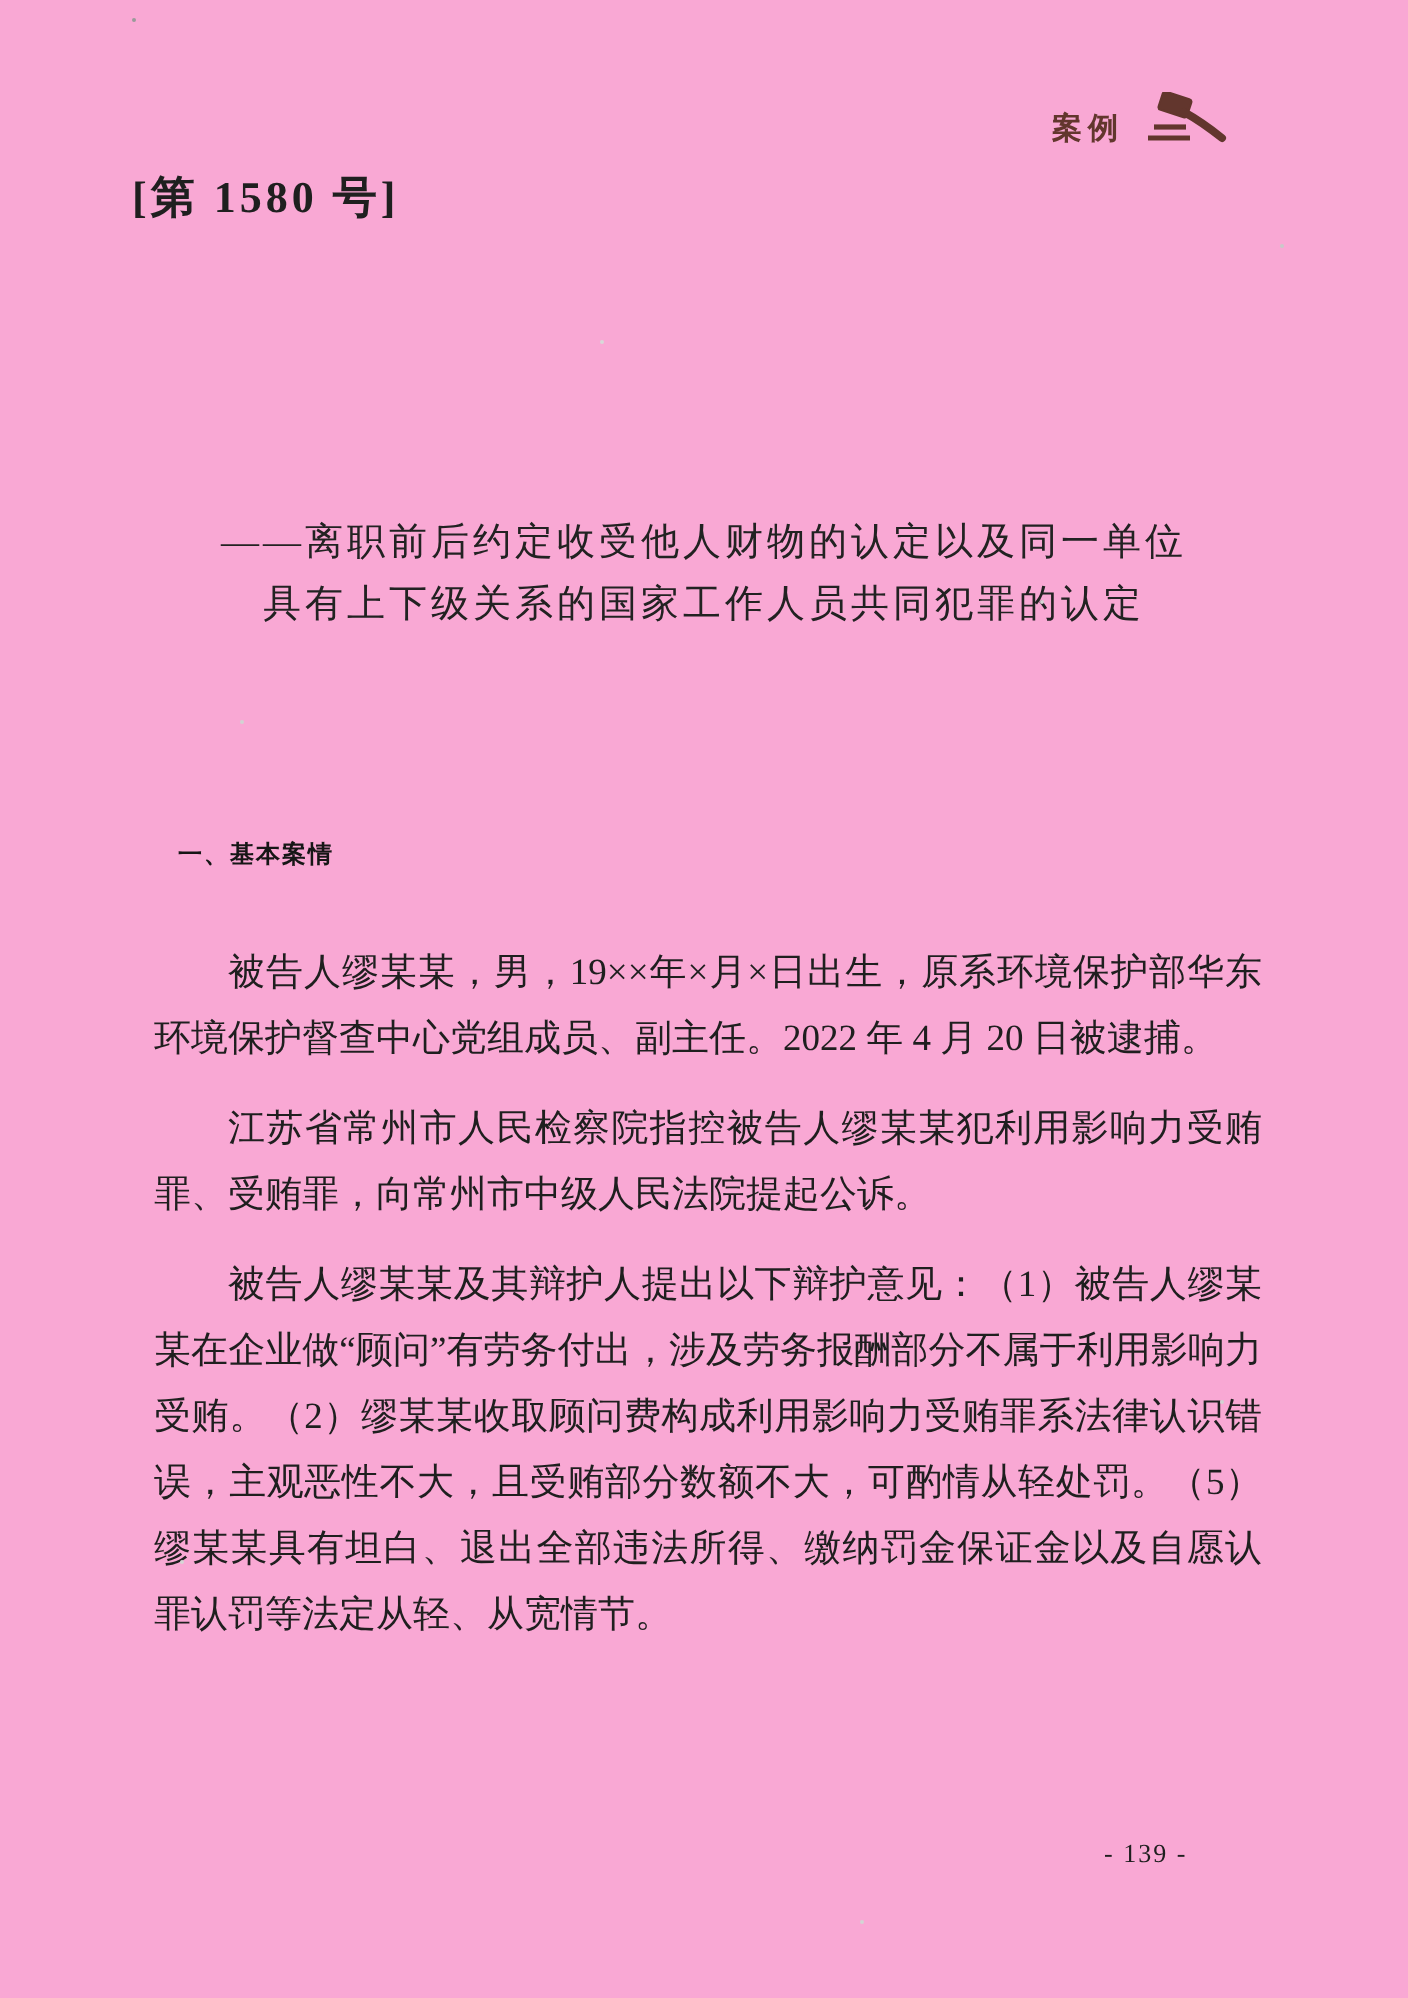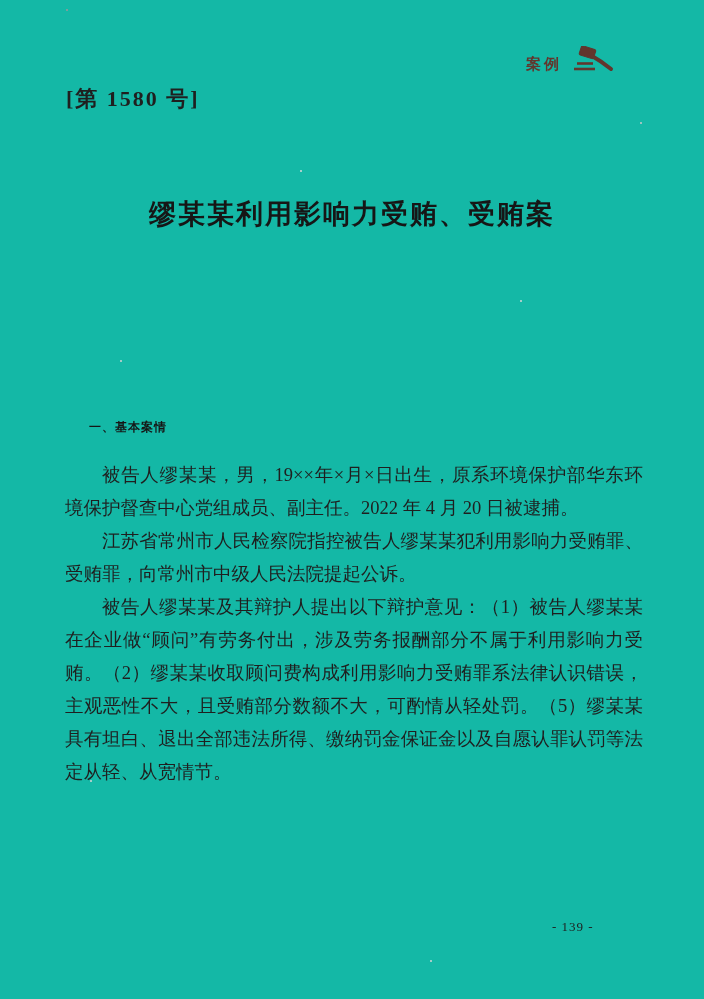--- a/index.html
+++ b/index.html
@@ -64,53 +64,56 @@
     font-size:12px; font-weight:bold; letter-spacing:1px;
     text-indent:2em;
     color:#161616;
   }
 
   .body-text {
     position:absolute; top:459px; left:65px; width:578px;
     font-size:18.5px; line-height:33px;
     text-align:justify; text-justify:inter-ideograph;
   }
-  .body-para { margin:0; text-indent:2em; }
+  .body-para { margin:12px; text-indent:2em; }
 
   .page-number {
     position:absolute; top:919px; left:552px;
     font-size:13px; letter-spacing:1px;
   }
 </style>
 </head>
 <body>
 
-<div class="page" style="background: #14b8a6;">
+<div class="page" style="background: #f9a8d4;">
 
   <div class="corner-emblem" style="color: rgb(98, 54, 45);">
     <span class="corner-label">案例</span>
     <span>
       <svg class="gavel-svg" width="46" height="30" viewBox="0 0 46 30" aria-hidden="true">
         <g fill="currentColor" stroke="currentColor">
 
           <rect x="11" y="1.5" width="15" height="9.5" rx="1.5" transform="rotate(18 18.5 6.2)"></rect>
 
           <path d="M23 10 Q32 15 42 23" fill="none" stroke-width="4" stroke-linecap="round"></path>
 
           <path d="M8 17.5 H24" fill="none" stroke-width="2.6"></path>
           <path d="M5 23 H26" fill="none" stroke-width="2.6"></path>
         </g>
       </svg>
     </span>
   </div>
 
   <div class="case-number">[第 1580 号]</div>
 
-  <h1 class="title">缪某某利用影响力受贿、受贿案</h1>
 
+  <div class="subtitle">
+    <div>——离职前后约定收受他人财物的认定以及同一单位</div>
+    <div>具有上下级关系的国家工作人员共同犯罪的认定</div>
+  </div>
 
   <h2 class="section-heading">一、基本案情</h2>
 
   <div class="body-text" id="paragraphs">
       <p class="body-para">被告人缪某某，男，19××年×月×日出生，原系环境保护部华东环境保护督查中心党组成员、副主任。2022 年 4 月 20 日被逮捕。</p>
       <p class="body-para">江苏省常州市人民检察院指控被告人缪某某犯利用影响力受贿罪、受贿罪，向常州市中级人民法院提起公诉。</p>
       <p class="body-para">被告人缪某某及其辩护人提出以下辩护意见：（1）被告人缪某某在企业做“顾问”有劳务付出，涉及劳务报酬部分不属于利用影响力受贿。（2）缪某某收取顾问费构成利用影响力受贿罪系法律认识错误，主观恶性不大，且受贿部分数额不大，可酌情从轻处罚。（5）缪某某具有坦白、退出全部违法所得、缴纳罚金保证金以及自愿认罪认罚等法定从轻、从宽情节。</p>
     </div>
 
   <div class="page-number">- 139 -</div>

